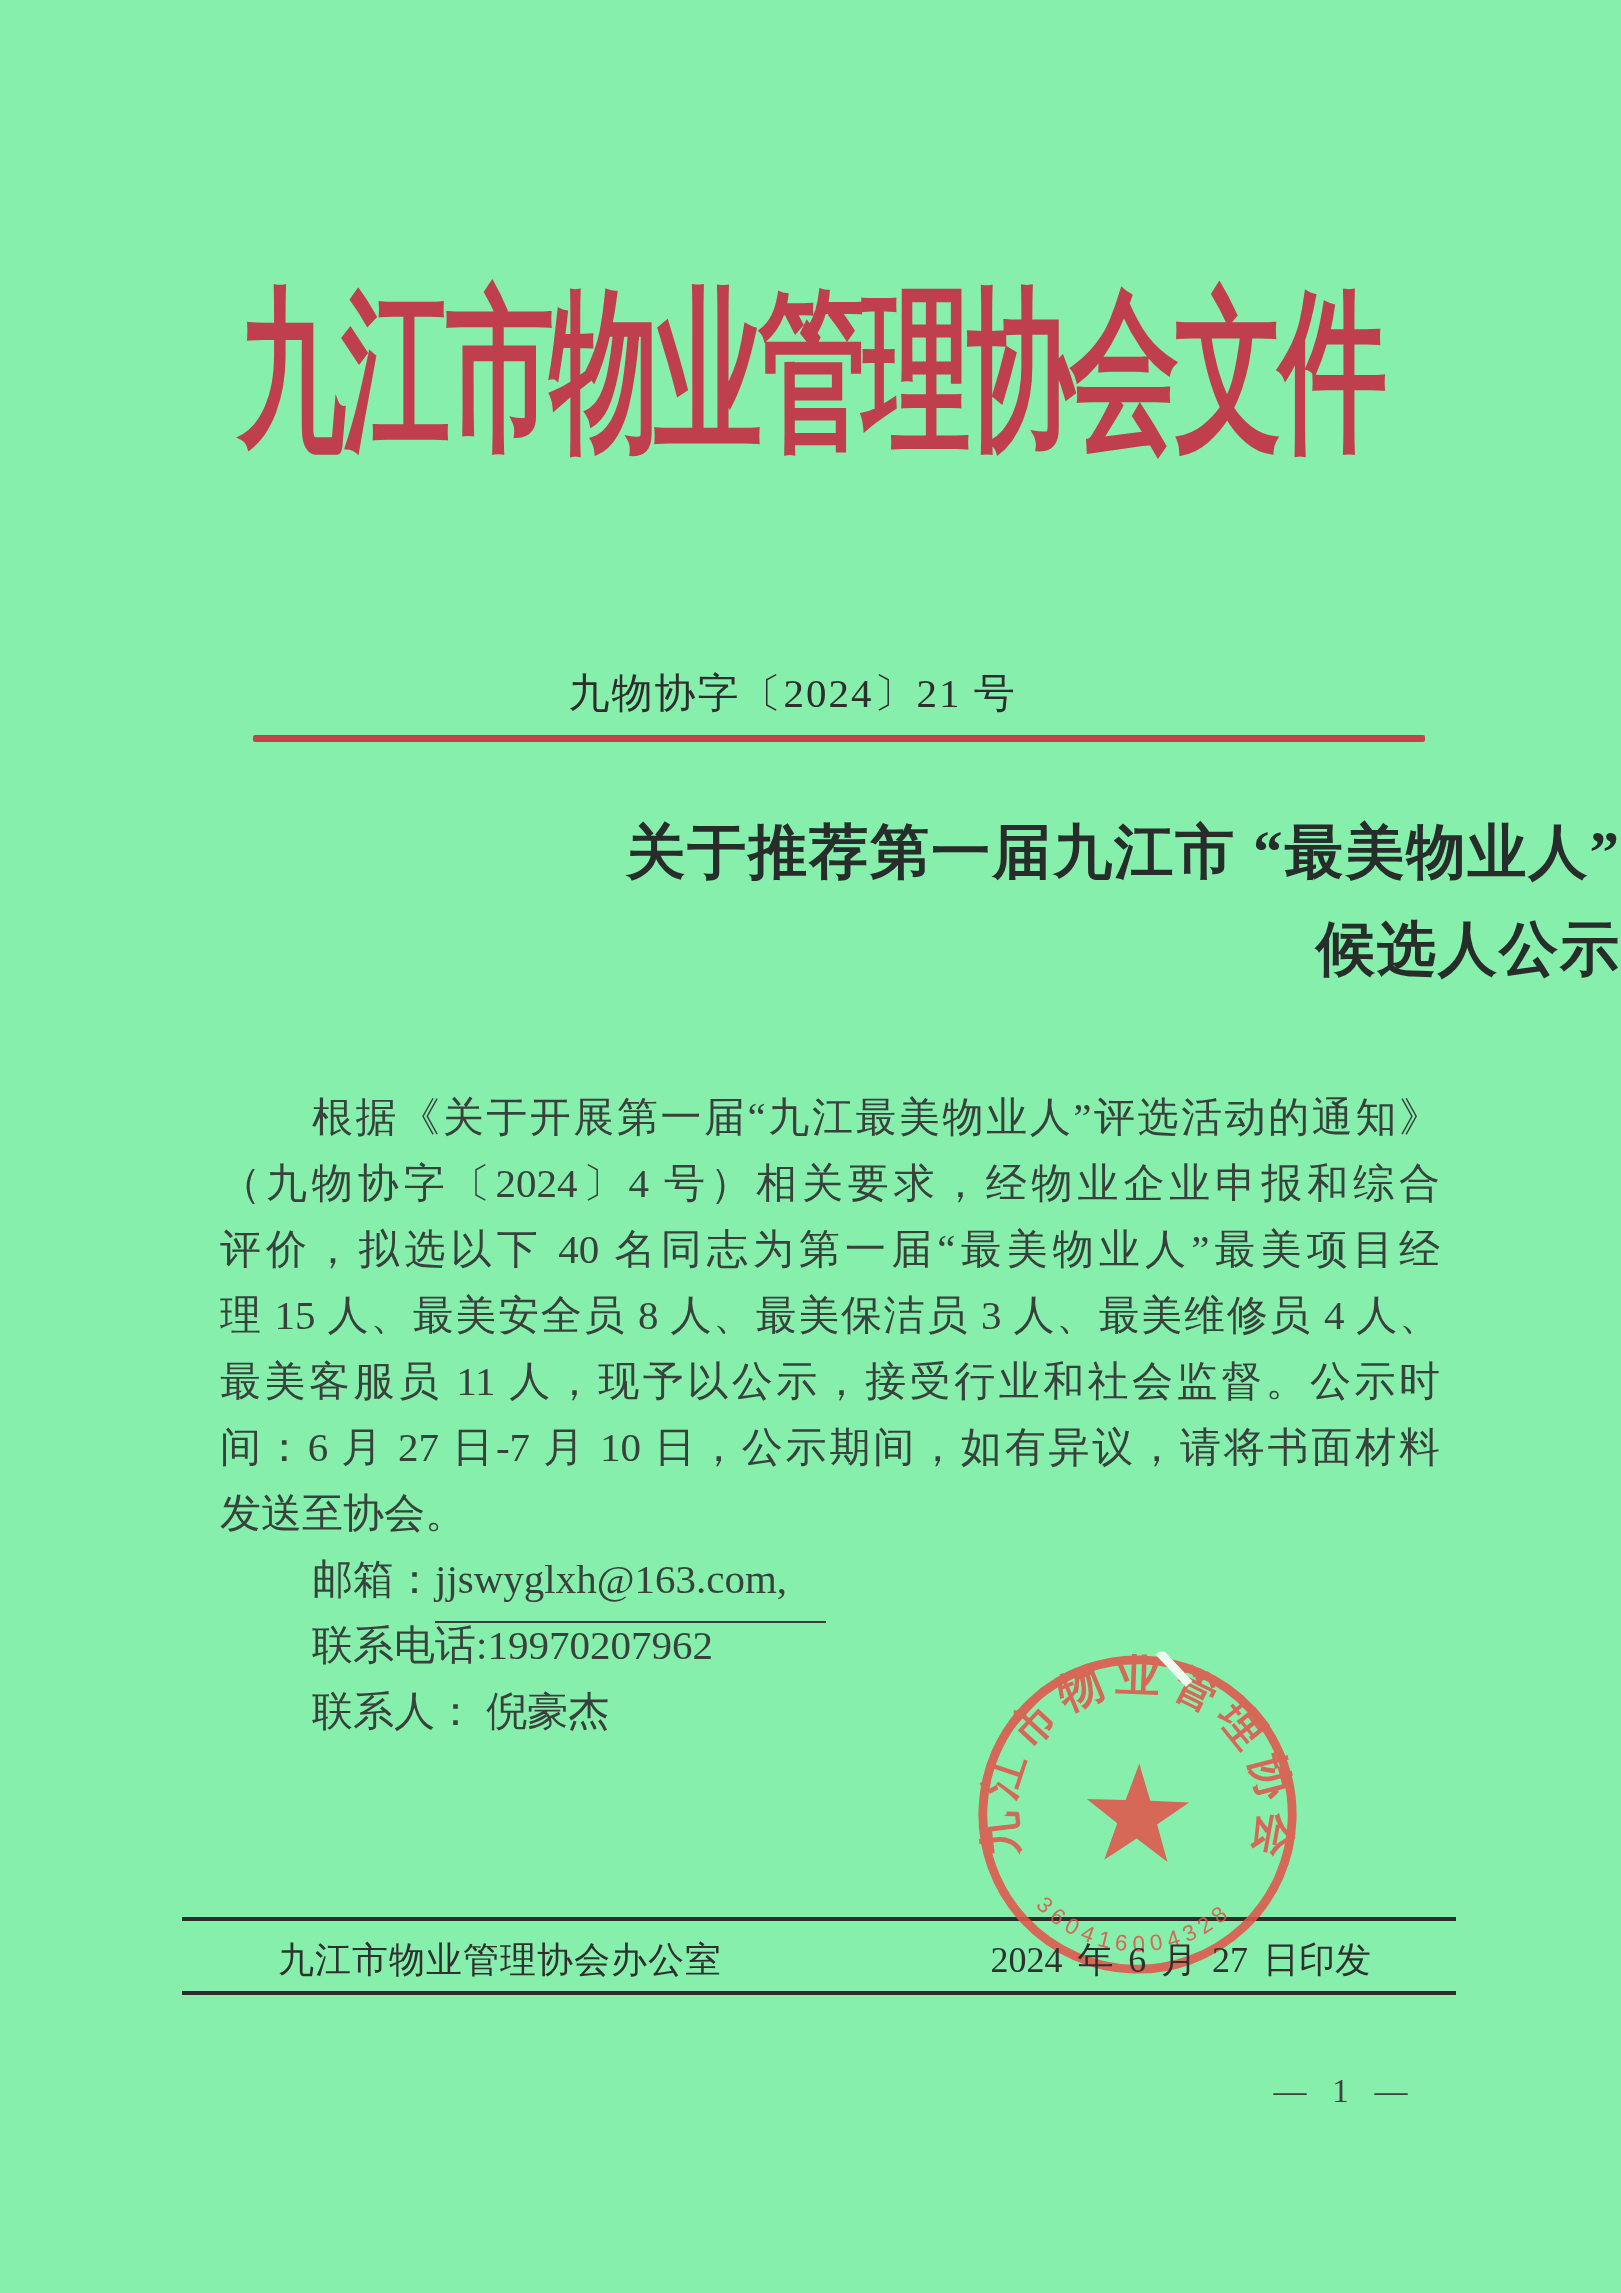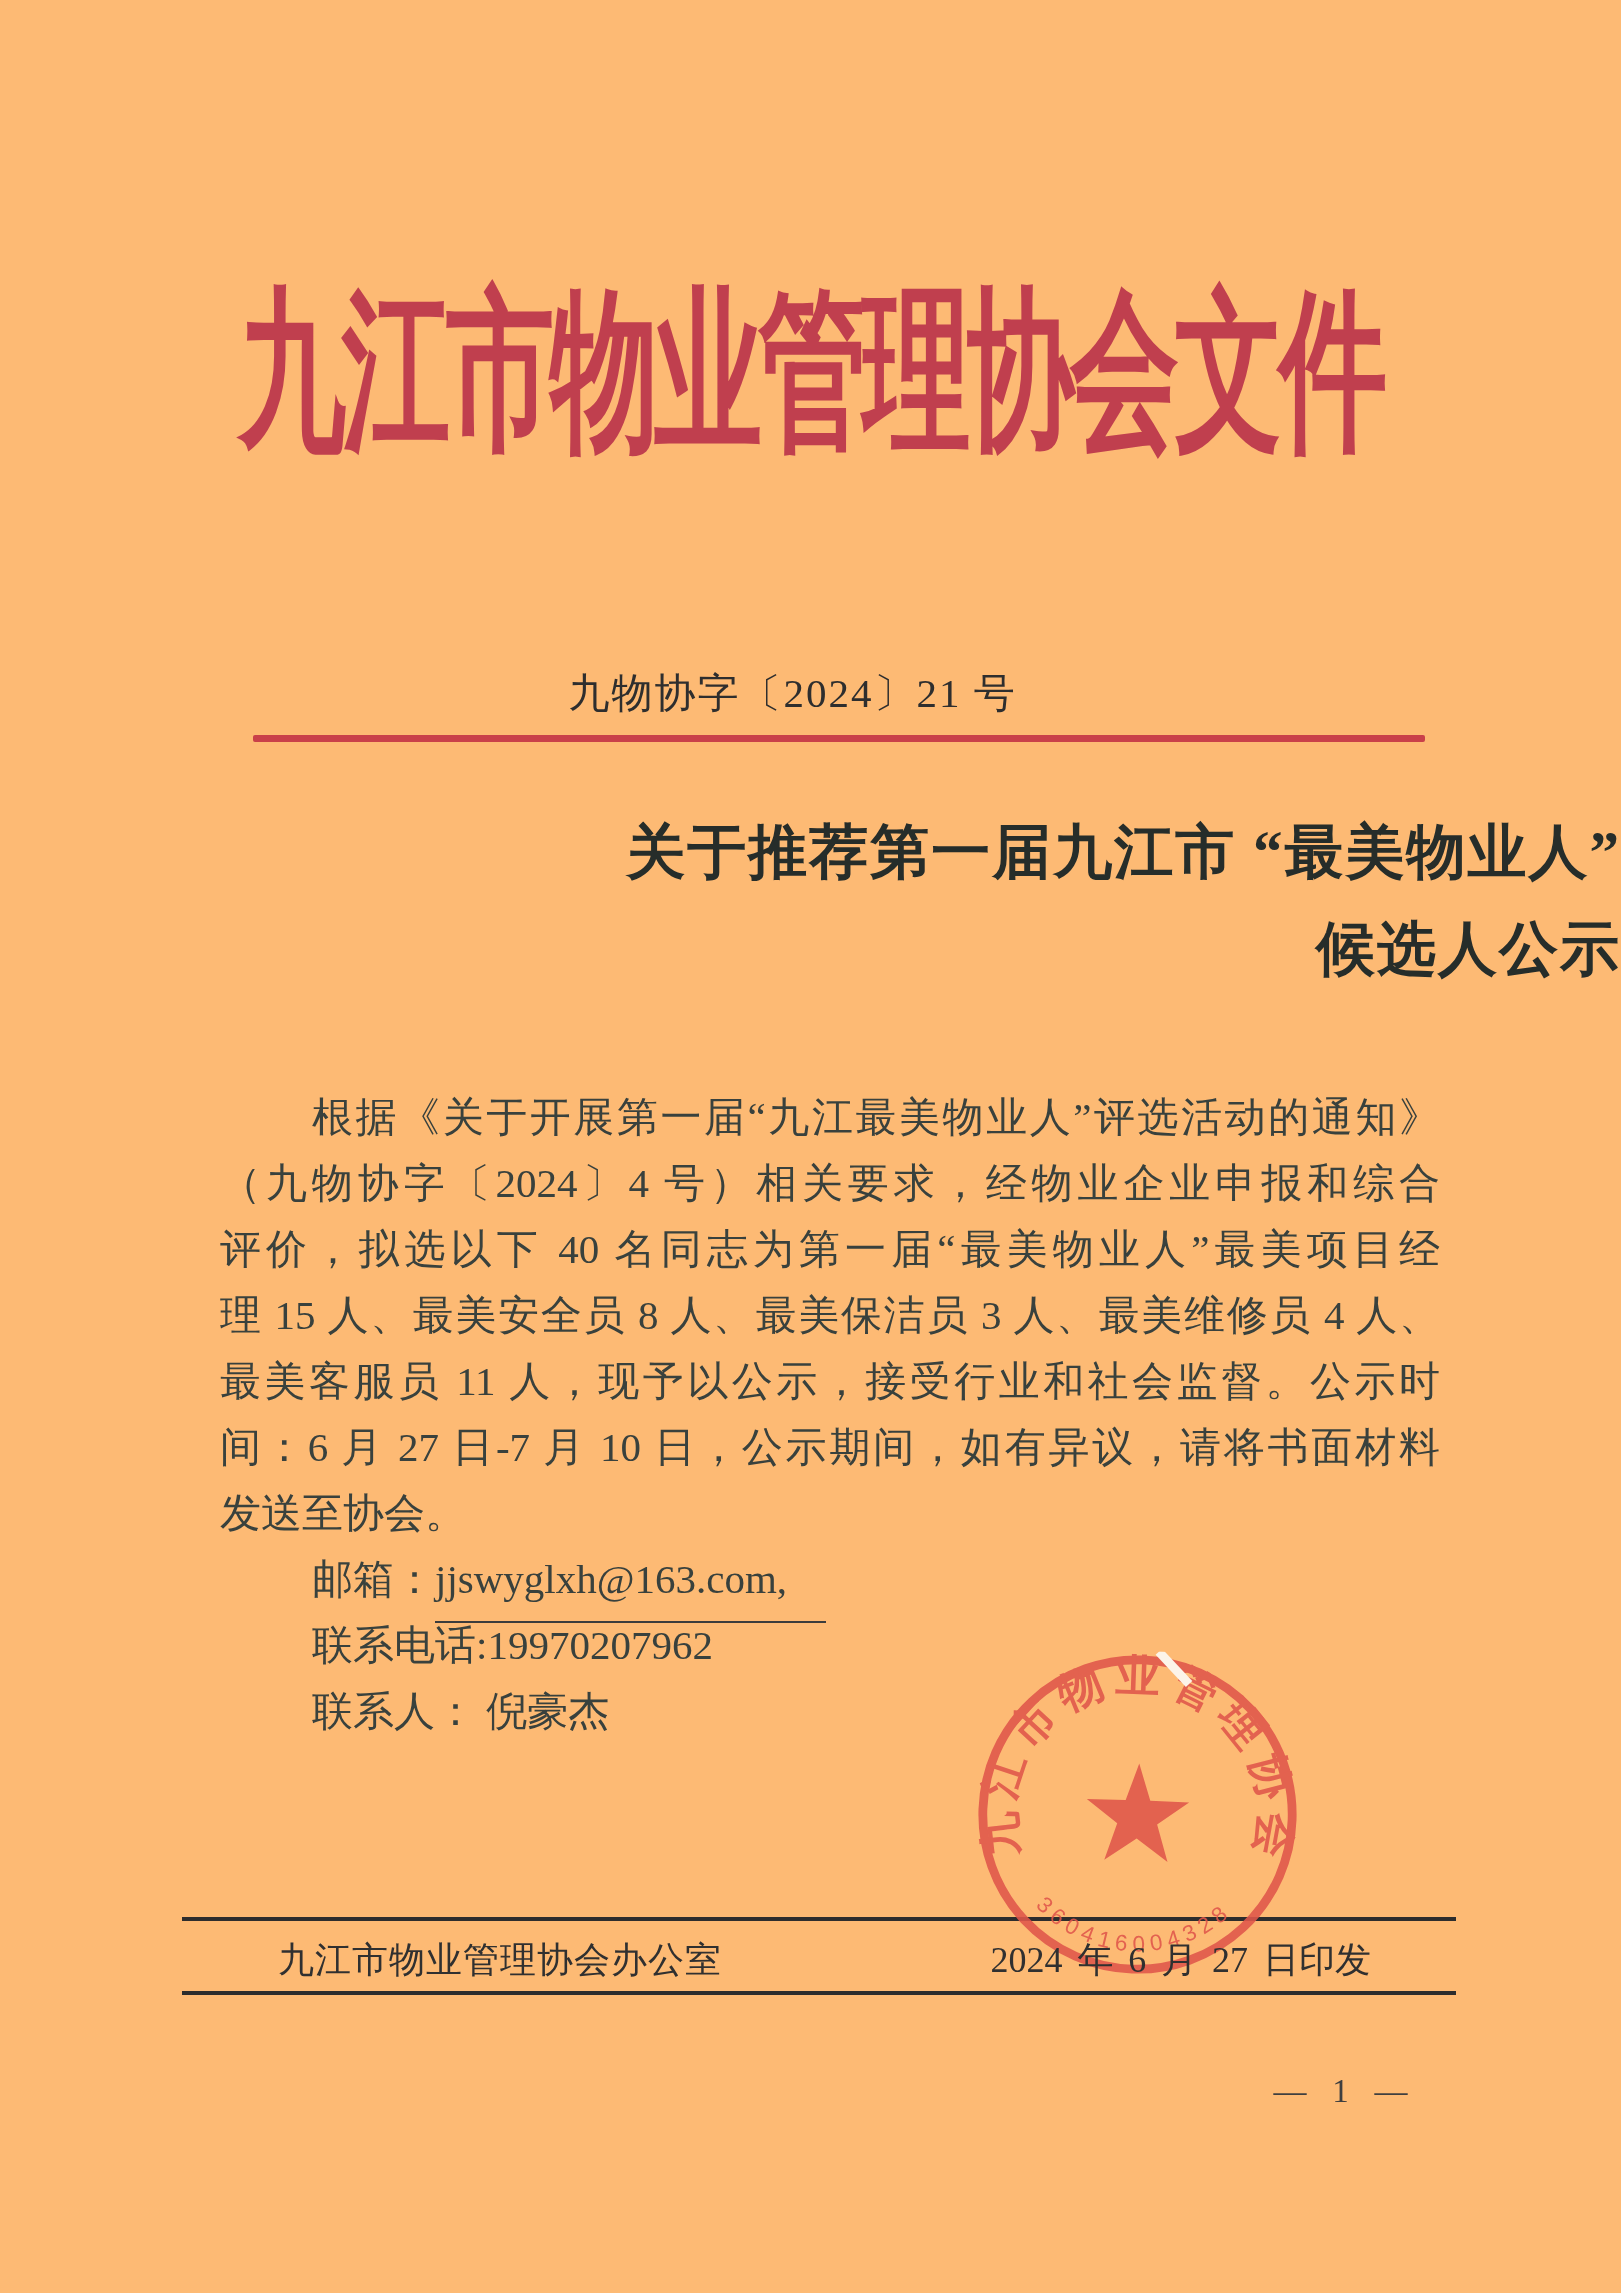--- a/index.html
+++ b/index.html
@@ -1,20 +1,20 @@
 <!DOCTYPE html>
 <html><head>
 <meta charset="utf-8">
 <style>
   html,body{margin:0;padding:0;background:#e8e8e8;}
   .page{
     position:relative;
     width:1621px;height:2294px;
     margin:0 auto;
-    background:#fdba74;
+    background:#86efac;
     overflow:hidden;
     font-family:"Liberation Serif","DejaVu Serif",serif;
   }
   
   .org-title{
     position:absolute;top:319px;left:0;width:1621px;
     text-align:center;line-height:108px;font-size:108px;
     font-weight:bold;color:#c03f4e;letter-spacing:-3.9px;
     white-space:nowrap;
   }

